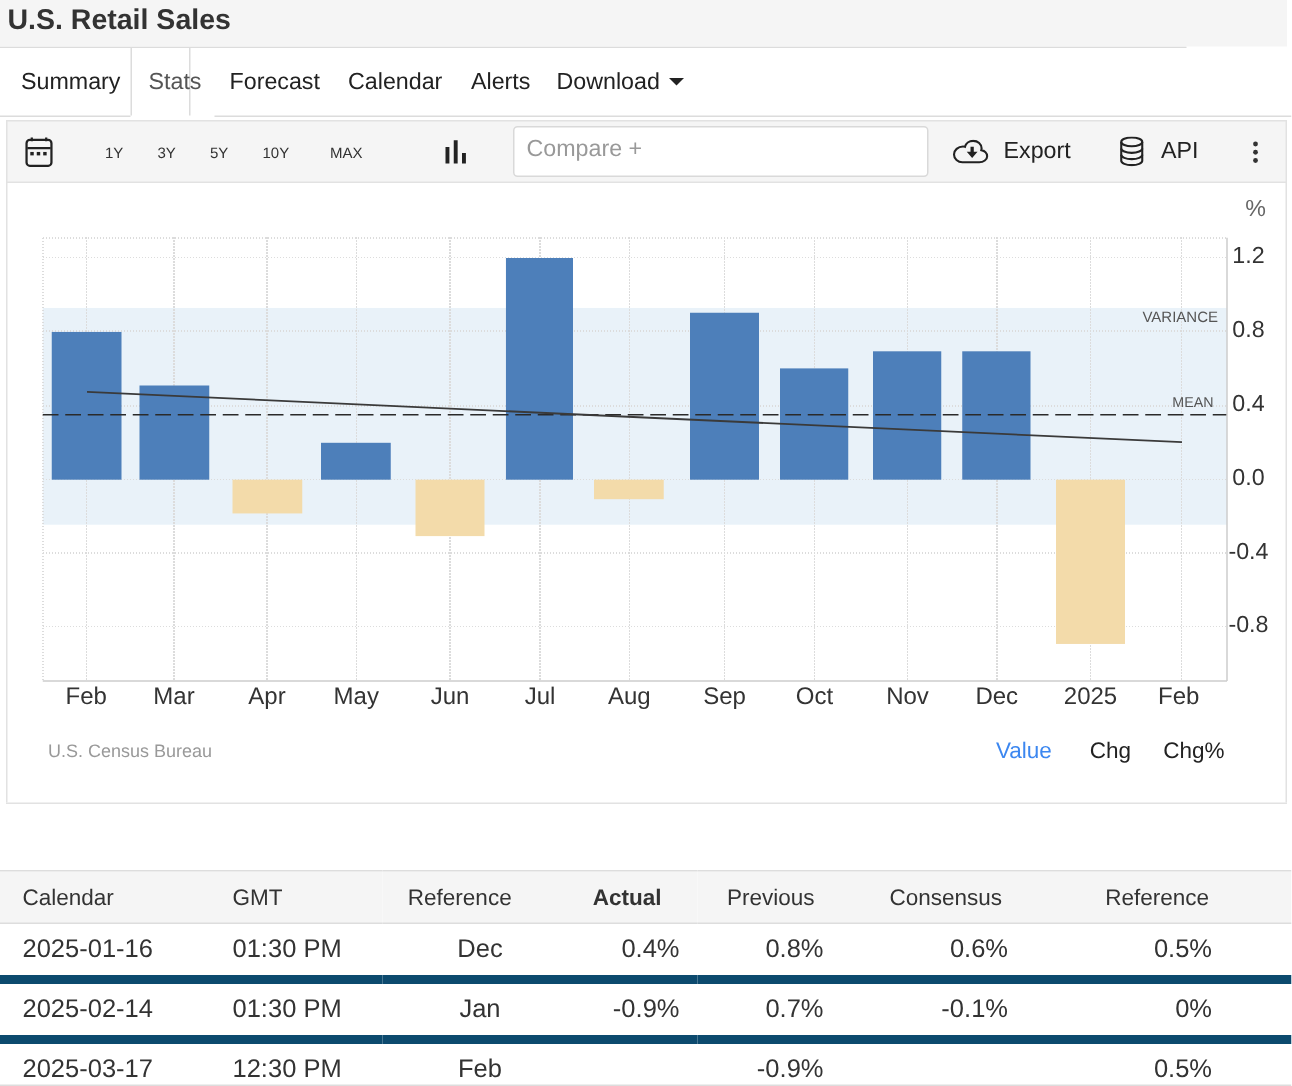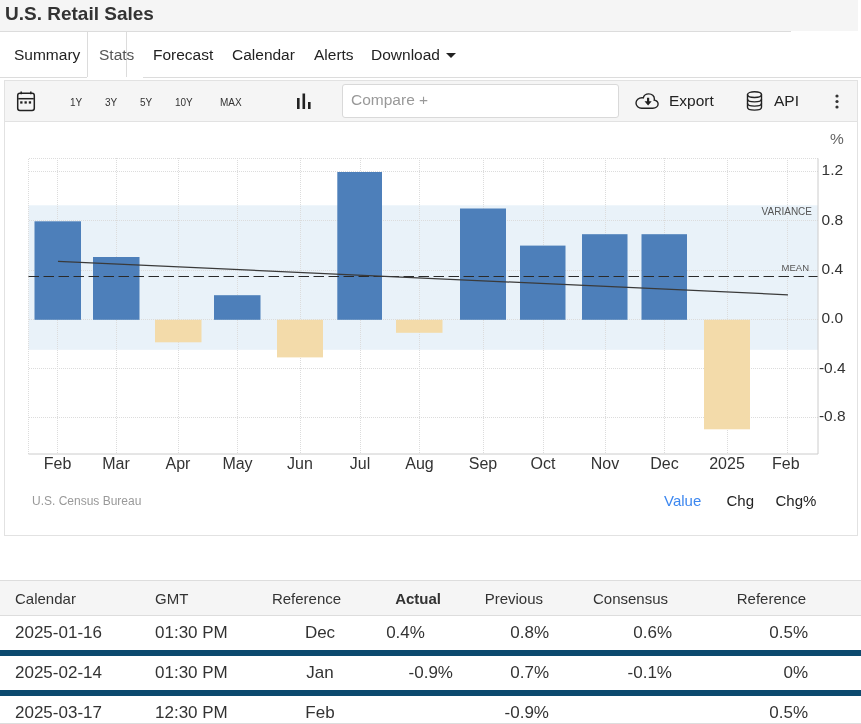--- a/index.html
+++ b/index.html
@@ -185,21 +185,21 @@
       <th style="text-align:center;">Reference</th>
       <th style="text-align:right;padding-right:24px;font-weight:bold;">Actual</th>
       <th style="text-align:right;padding-right:17px;">Previous</th>
       <th style="text-align:right;padding-right:12px;">Consensus</th>
       <th style="text-align:right;padding-right:55px;">Reference</th>
     </tr>
     <tr>
       <td style="text-align:left;padding-left:15px;">2025-01-16</td>
       <td style="text-align:left;padding-left:15px;">01:30 PM</td>
       <td style="text-align:center;padding-left:27px;">Dec</td>
-      <td style="text-align:center;padding-right:12px;">0.4%</td>
+      <td style="text-align:right;padding-right:12px;">0.4%</td>
       <td style="text-align:right;padding-right:11px;">0.8%</td>
       <td style="text-align:right;padding-right:8px;">0.6%</td>
       <td style="text-align:right;padding-right:53px;">0.5%</td>
     </tr>
     <tr>
       <td style="text-align:left;padding-left:15px;">2025-02-14</td>
       <td style="text-align:left;padding-left:15px;">01:30 PM</td>
       <td style="text-align:center;padding-left:27px;">Jan</td>
       <td style="text-align:right;padding-right:12px;">-0.9%</td>
       <td style="text-align:right;padding-right:11px;">0.7%</td>

